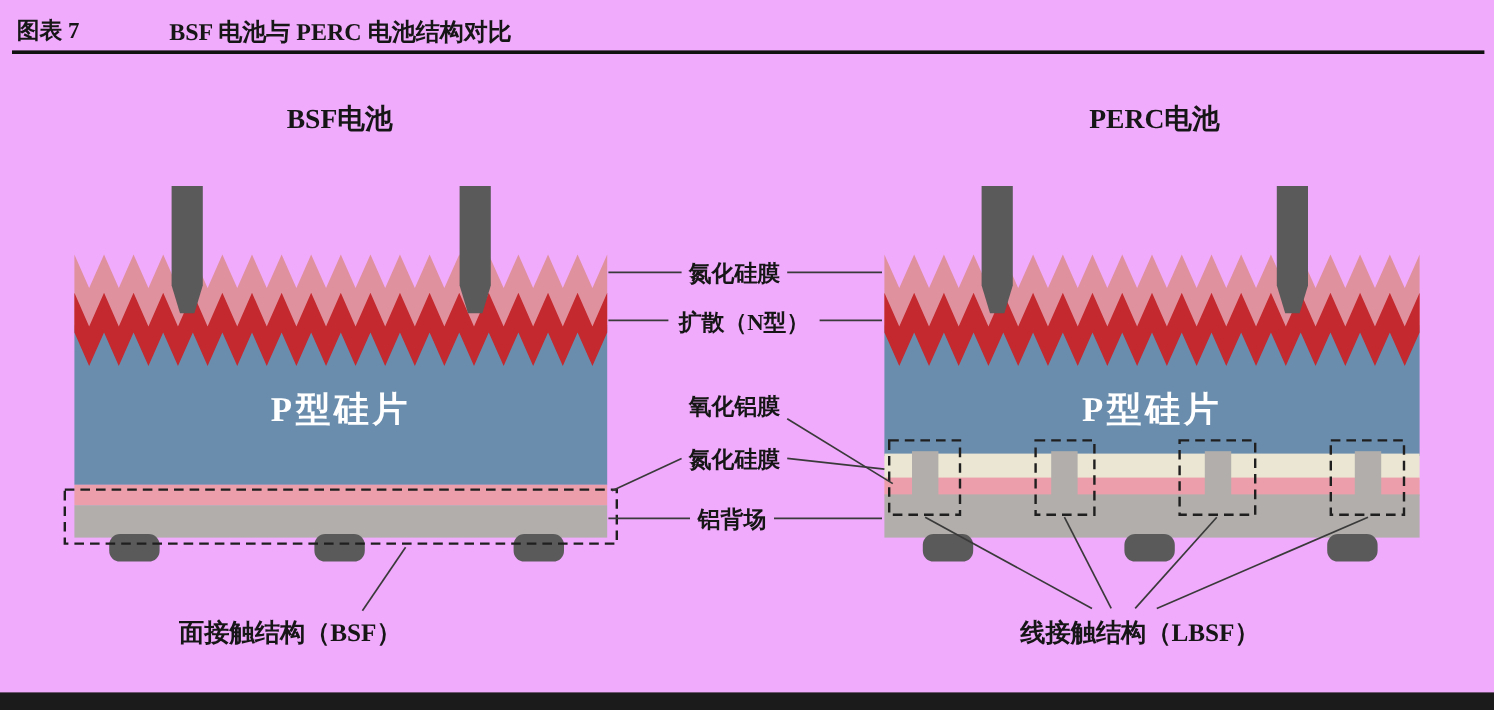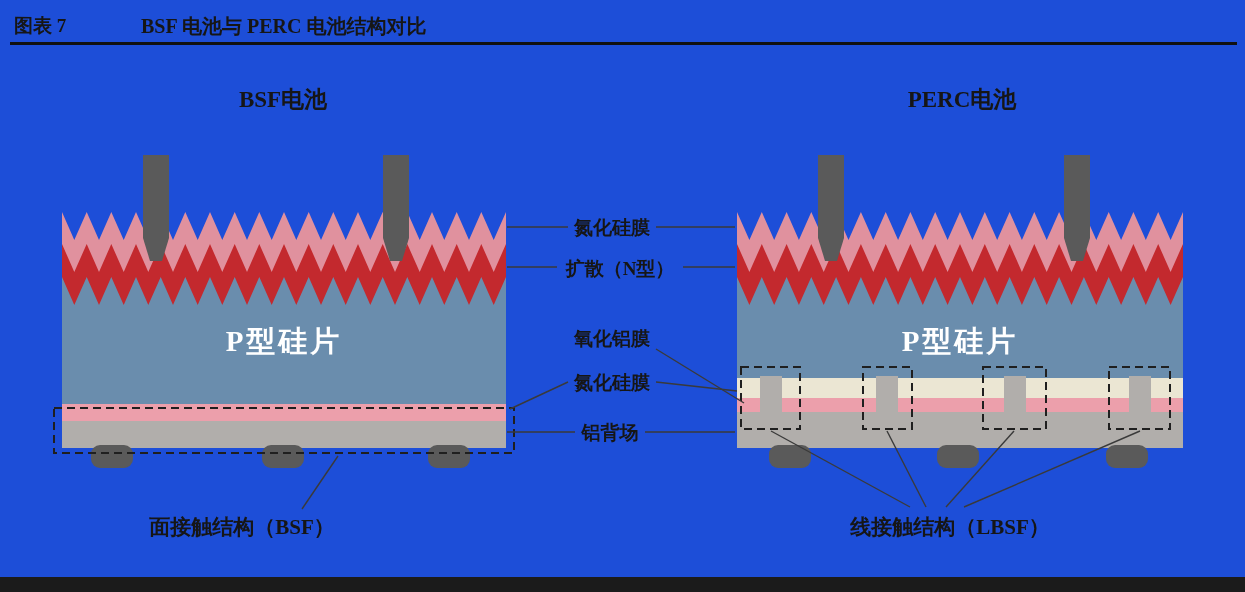--- a/index.html
+++ b/index.html
@@ -1,16 +1,16 @@
 <!DOCTYPE html>
 <html><head>
 <meta charset="utf-8">
 <style>
   html,body{margin:0;padding:0;background:#ffffff;}
-  .page{position:relative;width:1245px;height:592px;background:#1d4ed8;overflow:hidden;
+  .page{position:relative;width:1245px;height:592px;background:#f0abfc;overflow:hidden;
         font-family:"Liberation Serif", serif;}
   svg{display:block;}
   text{font-family:"Liberation Serif", serif;fill:#161616;}
   .hdr-fig{font-size:19px;font-weight:700;}
   .hdr-title{font-size:20px;font-weight:700;}
   .cell-title{font-size:23px;font-weight:700;}
   .wafer-label{font-size:29px;font-weight:700;fill:#ffffff;letter-spacing:3px;}
   .diagram-label{font-size:19px;font-weight:700;}
   .structure-label{font-size:21px;font-weight:700;}
   .leader{stroke:#3a3a3a;stroke-width:1.4;fill:none;}

